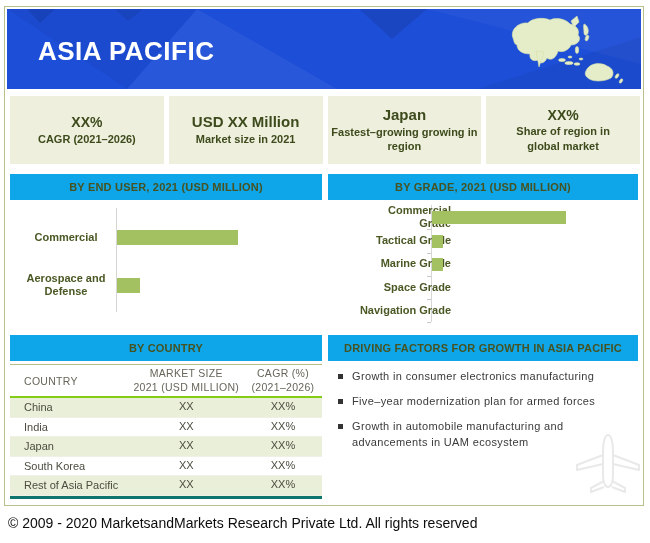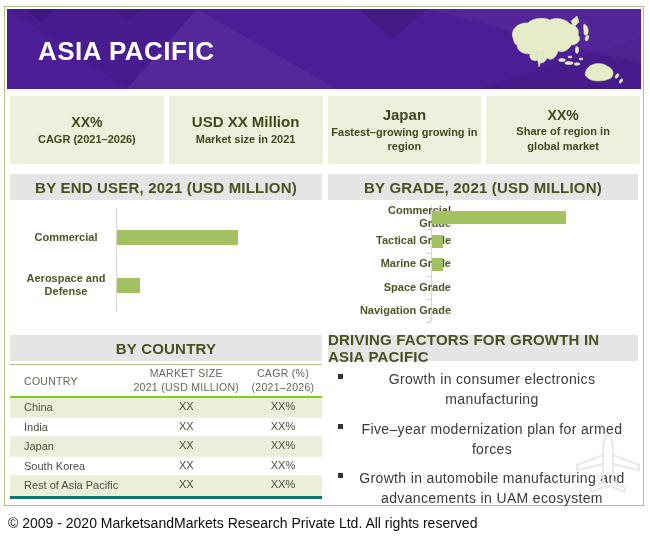--- a/index.html
+++ b/index.html
@@ -5,37 +5,37 @@
   html,body{margin:0;padding:0;}
   body{
     width:650px;height:543px;position:relative;background:#ffffff;
     font-family:"Liberation Sans","DejaVu Sans",sans-serif;
     -webkit-font-smoothing:antialiased;overflow:hidden;
   }
   
   .frame{position:absolute;left:4px;top:6px;width:640px;height:500px;
     border:1px solid #b9c08c;background:#fff;box-sizing:border-box;}
   
-  .banner{position:absolute;left:7px;top:9px;width:634px;height:80px;background:#4c1d95;overflow:hidden;}
+  .banner{position:absolute;left:7px;top:9px;width:634px;height:80px;background:#1d4ed8;overflow:hidden;}
   .banner svg.facets{position:absolute;left:0;top:0;}
   .banner h1{position:absolute;left:31px;top:27px;margin:0;color:#ffffff;
     font-size:26px;font-weight:bold;letter-spacing:0.5px;}
   .banner .map{position:absolute;right:8px;top:6px;}
   
   .stats{position:absolute;left:10px;top:96px;width:630px;height:68px;display:flex;gap:5px;}
   .stat{flex:1;background:#eeefdc;color:#3c4a1c;display:flex;flex-direction:column;
     align-items:center;justify-content:center;text-align:center;}
   .stat .val{font-size:14px;font-weight:bold;line-height:1.25;}
   .stat.big .val{font-size:15px;}
   .stat .lbl{font-size:11px;font-weight:bold;line-height:1.3;}
   .stat:nth-child(3) .lbl{max-width:150px;}
   .stat:nth-child(4) .lbl{max-width:112px;}
   
-  .sec-hdr{position:absolute;height:26px;background:#e5e5e5;color:#465320;
-    font-size:15px;font-weight:bold;letter-spacing:0.2px;
+  .sec-hdr{position:absolute;height:26px;background:#0ea5e9;color:#465320;
+    font-size:11px;font-weight:bold;letter-spacing:0.2px;
     display:flex;align-items:center;justify-content:center;box-sizing:border-box;}
   .hdr-enduser{left:10px;top:174px;width:312px;}
   .hdr-grade{left:328px;top:174px;width:310px;}
   .hdr-country{left:10px;top:335px;width:312px;}
   .hdr-factors{left:328px;top:335px;width:310px;}
   
   .chart{position:absolute;}
   .chart-0{left:10px;top:200px;width:312px;height:132px;}
   .chart-1{left:328px;top:200px;width:310px;height:132px;}
   .chart .axis{position:absolute;width:1px;background:#d6d6d6;}
@@ -52,21 +52,21 @@
     color:#66665a;font-size:10.5px;letter-spacing:0.3px;height:34px;}
   .tbody .trow{height:19.5px;border-bottom:1px solid #f0f0e6;}
   .tbody .trow.alt{background:#e9efd8;}
   .tbody{border-bottom:3px solid #0f766e;}
   .tc0{width:38%;padding-left:14px;box-sizing:border-box;text-align:left;}
   .tc1{width:37%;text-align:center;line-height:1.25;}
   .tc2{width:25%;text-align:center;line-height:1.25;}
   
   .factors{position:absolute;left:336px;top:369px;width:296px;}
   .factor{position:relative;padding-left:16px;margin-bottom:9px;
-    font-size:14px;color:#3a3a3a;letter-spacing:0.35px;line-height:1.45;max-width:288px;text-align:center;}
+    font-size:11px;color:#3a3a3a;letter-spacing:0.35px;line-height:1.45;max-width:288px;}
   .factor::before{content:"";position:absolute;left:2px;top:5px;width:5px;height:5px;background:#333;}
   
   .plane{position:absolute;left:573px;top:428px;}
   
   .copyright{position:absolute;left:8px;top:515px;font-size:14px;color:#0d0d0d;}
 </style>
 </head>
 <body>
 
 <div class="frame"></div>

